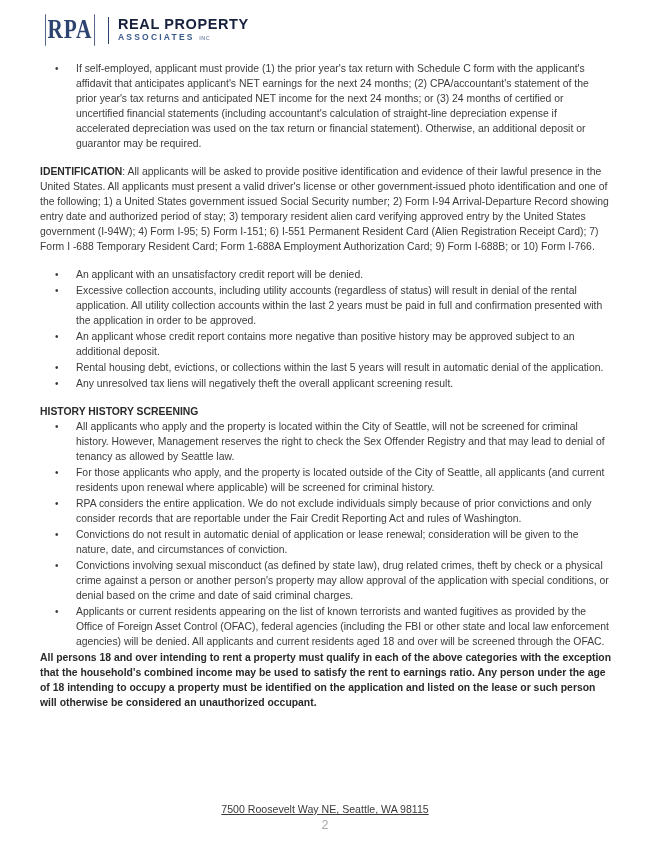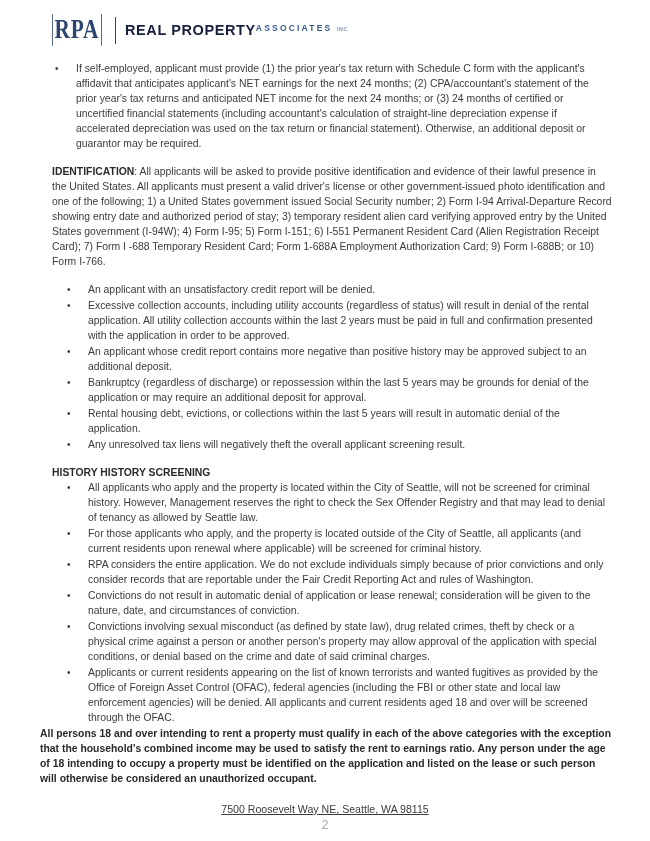--- a/index.html
+++ b/index.html
@@ -15,59 +15,59 @@
     background:#ffffff;
     box-sizing:border-box;
     padding:10px 38px 0 40px;
     font-size:10.4px;
     line-height:15px;
     color:#3b3b3b;
   }
   
   .logo-row {
     display:flex; align-items:center;
-    margin:2px 0 13px 12px;
+    margin:2px 0 13px 5px;
     height:36px;
   }
   .logo-mark {
     font-family:"Liberation Serif", "DejaVu Serif", serif;
     font-weight:bold;
     font-size:26px;
     letter-spacing:1px;
     color:#2e4470;
     transform:scaleX(0.82) scaleY(1.05);
     transform-origin:left center;
     padding:0 2px;
     border-left:1.5px solid #2e4470;
     border-right:1.5px solid #2e4470;
     line-height:30px;
   }
   .logo-divider {
     width:1.5px; height:27px; background:#2e4470;
     margin:0 9px 0 2px;
   }
-  .logo-name { display:flex; flex-direction:row; justify-content:center; }
+  .logo-name { display:flex; flex-direction:column; justify-content:center; }
   .logo-name-top {
     font-weight:bold; font-size:14.5px; line-height:15px;
     letter-spacing:0.6px; color:#17203c;
   }
   .logo-name-bottom {
     font-weight:bold; font-size:8.5px; line-height:11px;
     letter-spacing:2.2px; color:#3a5a8c;
   }
   .logo-inc { font-size:5.5px; letter-spacing:0.5px; color:#8a9ab5; }
   
   ul.bullets { list-style:none; margin:0; padding:0 0 0 15px; }
   ul.bullets li { position:relative; padding-left:21px; margin:0 0 1px 0; }
   ul.bullets li::before {
     content:"\2022";
     position:absolute; left:0; top:0;
     font-size:10px; color:#3b3b3b;
   }
-  .section { margin-top:13px;margin-left:12px; }
+  .section { margin-top:13px; }
   .hd { font-weight:bold; color:#2a2a2a; }
   .section-heading-line { margin:0 0 1px 0; }
   p.para { margin:0; }
   .closing {
     margin-top:17px;
     font-weight:bold; color:#2a2a2a;
   }
   
   .footer {
     position:absolute; left:0; bottom:8px; width:650px;
@@ -103,21 +103,20 @@
 
   <div class="section">
     <p class="para"><span class="hd">IDENTIFICATION</span><span>: All applicants will be asked to provide positive identification and evidence of their lawful presence in the United States. All applicants must present a valid driver's license or other government-issued photo identification and one of the following; 1) a United States government issued Social Security number; 2) Form I-94 Arrival-Departure Record showing entry date and authorized period of stay; 3) temporary resident alien card verifying approved entry by the United States government (I-94W); 4) Form I-95; 5) Form I-151; 6) I-551 Permanent Resident Card (Alien Registration Receipt Card); 7) Form I -688 Temporary Resident Card; Form 1-688A Employment Authorization Card; 9) Form I-688B; or 10) Form I-766.</span></p>
   </div>
 
   <div class="section">
     <ul class="bullets">
       <li>An applicant with an unsatisfactory credit report will be denied.</li>
       <li>Excessive collection accounts, including utility accounts (regardless of status) will result in denial of the rental application. All utility collection accounts within the last 2 years must be paid in full and confirmation presented with the application in order to be approved.</li>
       <li>An applicant whose credit report contains more negative than positive history may be approved subject to an additional deposit.</li>
-      <li>Bankruptcy (regardless of discharge) or repossession within the last 5 years may be grounds for denial of the application or may require an additional deposit for approval.</li>
       <li>Rental housing debt, evictions, or collections within the last 5 years will result in automatic denial of the application.</li>
       <li>Any unresolved tax liens will negatively theft the overall applicant screening result.</li>
     </ul>
   </div>
 
   <div class="section">
     <p class="para section-heading-line"><span class="hd">HISTORY HISTORY SCREENING</span></p>
     <ul class="bullets">
       <li>All applicants who apply and the property is located within the City of Seattle, will not be screened for criminal history. However, Management reserves the right to check the Sex Offender Registry and that may lead to denial of tenancy as allowed by Seattle law.</li>
       <li>For those applicants who apply, and the property is located outside of the City of Seattle, all applicants (and current residents upon renewal where applicable) will be screened for criminal history.</li>

